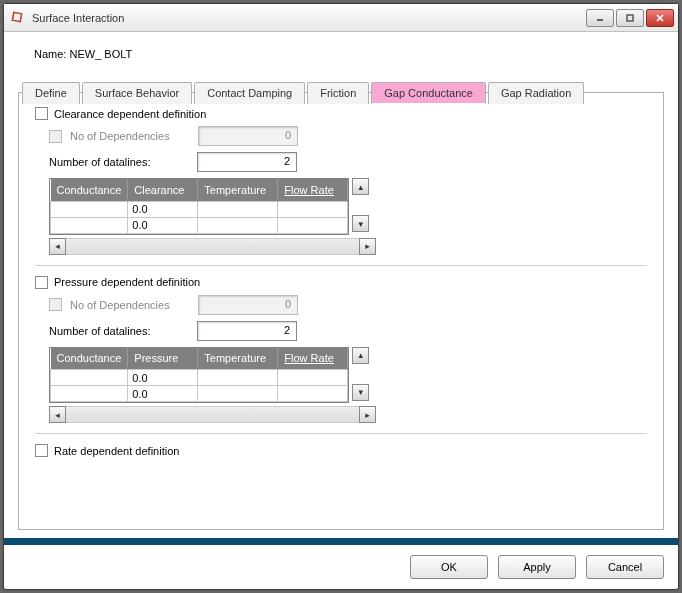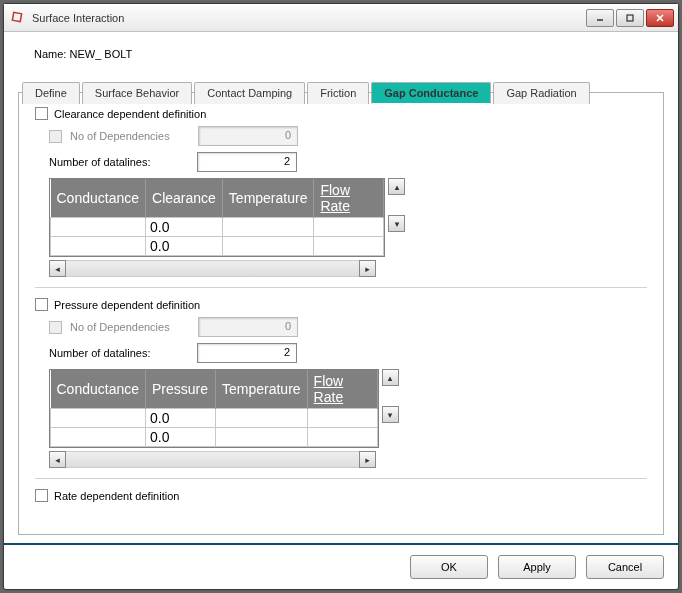--- a/index.html
+++ b/index.html
@@ -75,22 +75,22 @@
     border-bottom:none;
     margin-right:2px;
     background:#f3f3f3;
     border-top-left-radius:2px;
     border-top-right-radius:2px;
     position:relative;
     top:12px;
     color:#333;
   }
   .tab.active {
-    background:#14b8a6;
-    font-weight:bold;
+    background:#f9a8d4;
+    font-weight:normal;
     border-bottom:1px solid #fff;
   }
 
   .tabpanel {
     border:1px solid #b0b0b0;
     border-top:none;
     flex:1;
     padding:10px 16px;
     overflow:auto;
   }
@@ -136,21 +136,21 @@
     height:22px;
     text-align:left;
   }
   .grid td {
     border:1px solid #c8c8c8;
     height:16px;
     padding:1px 4px;
     background:#fff;
     min-width:60px;
   }
-  .grid th, .grid td { font-size:14px; }
+  .grid th, .grid td { font-size:11px; }
   .col-conductance{width:75px;}
   .col-second{width:70px;}
   .col-temp{width:80px;}
   .col-flow{width:70px;text-decoration:underline;}
 
   .vscroll {
     display:flex; flex-direction:column;
     margin-left:3px;
   }
   .sbtn {
@@ -171,21 +171,21 @@
     background:linear-gradient(#eee,#ddd);
     border-top:1px solid #ccc; border-bottom:1px solid #ccc;
   }
 
   .divider {
     border-top:1px solid #d0d0d0;
     margin:10px 0;
   }
 
   .footer {
-    border-top:2px solid #0c4a6e;
+    border-top:7px solid #0c4a6e;
     padding:10px 14px;
     display:flex;
     justify-content:flex-end;
     gap:10px;
   }
   .btn {
     min-width:78px;
     height:24px;
     border:1px solid #8a8a8a;
     border-radius:3px;

